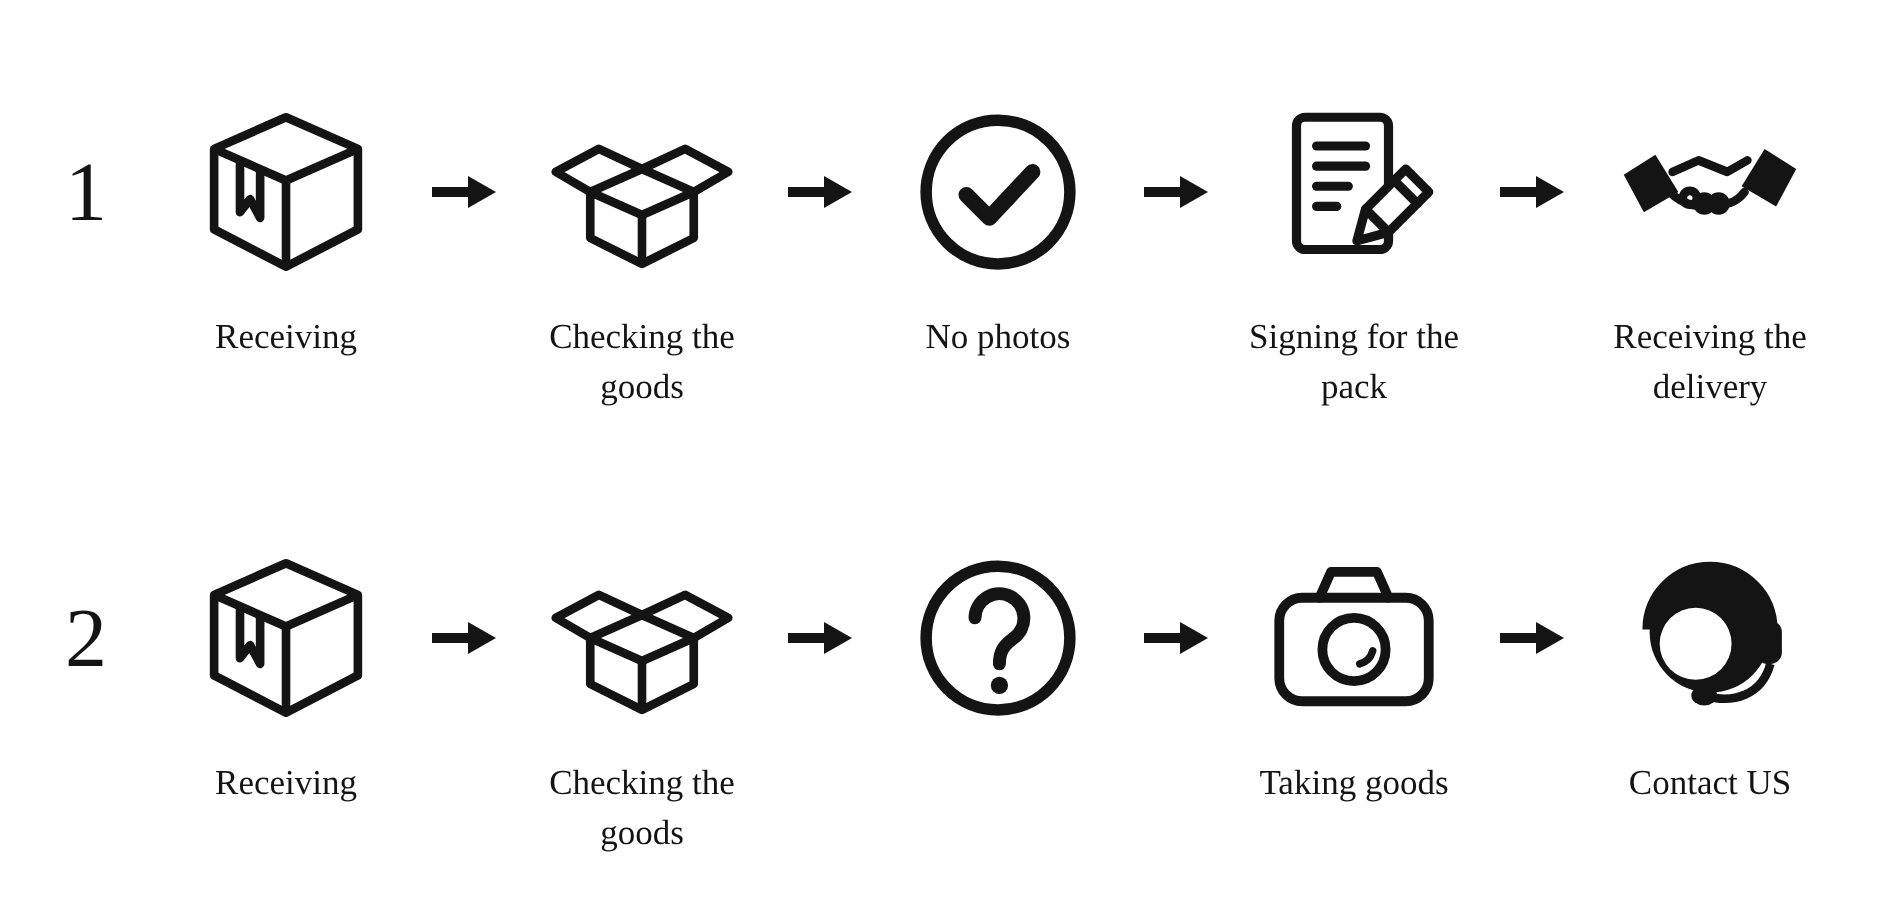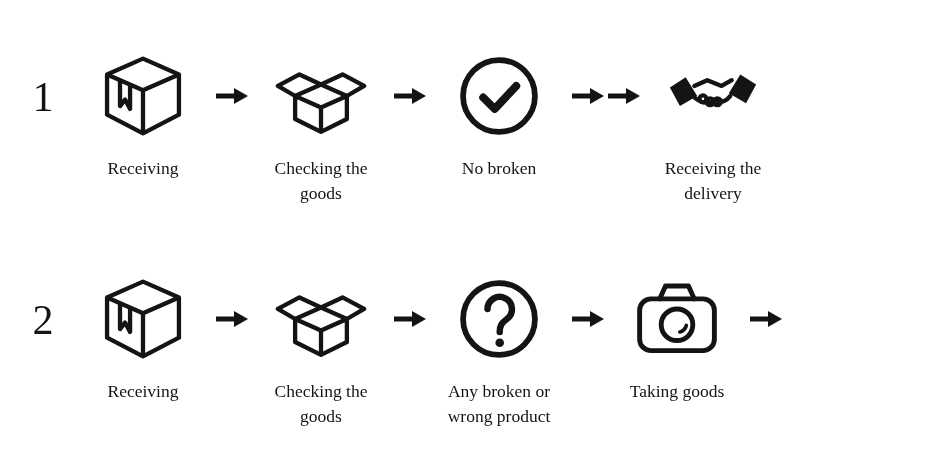--- a/index.html
+++ b/index.html
@@ -149,27 +149,33 @@
       </div>
 
       <svg class="arrow" viewBox="0 0 36 24">
           <use href="#sym-arrow" xlink:href="#sym-arrow"></use>
         </svg>
 
       <div class="step">
         <svg class="icon" viewBox="0 0 64 64">
             <use href="#sym-check" xlink:href="#sym-check"></use>
           </svg>
-        <div class="label">No broken</div>
-      </div>
-
-      <svg class="arrow" viewBox="0 0 36 24">
-          <use href="#sym-arrow" xlink:href="#sym-arrow"></use>
-        </svg>
-
+        <div class="label">No photos</div>
+      </div>
+
+      <svg class="arrow" viewBox="0 0 36 24">
+          <use href="#sym-arrow" xlink:href="#sym-arrow"></use>
+        </svg>
+
+      <div class="step">
+        <svg class="icon" viewBox="0 0 64 64">
+            <use href="#sym-sign" xlink:href="#sym-sign"></use>
+          </svg>
+        <div class="label">Signing for the pack</div>
+      </div>
 
       <svg class="arrow" viewBox="0 0 36 24">
           <use href="#sym-arrow" xlink:href="#sym-arrow"></use>
         </svg>
 
       <div class="step">
         <svg class="icon" viewBox="0 0 64 64">
             <use href="#sym-handshake" xlink:href="#sym-handshake"></use>
           </svg>
         <div class="label">Receiving the delivery</div>
@@ -201,35 +207,40 @@
       </div>
 
       <svg class="arrow" viewBox="0 0 36 24">
           <use href="#sym-arrow" xlink:href="#sym-arrow"></use>
         </svg>
 
       <div class="step">
         <svg class="icon" viewBox="0 0 64 64">
             <use href="#sym-question" xlink:href="#sym-question"></use>
           </svg>
-        <div class="label">Any broken or wrong product</div>
       </div>
 
       <svg class="arrow" viewBox="0 0 36 24">
           <use href="#sym-arrow" xlink:href="#sym-arrow"></use>
         </svg>
 
       <div class="step">
         <svg class="icon" viewBox="0 0 64 64">
             <use href="#sym-camera" xlink:href="#sym-camera"></use>
           </svg>
         <div class="label">Taking goods</div>
       </div>
 
       <svg class="arrow" viewBox="0 0 36 24">
           <use href="#sym-arrow" xlink:href="#sym-arrow"></use>
         </svg>
 
+      <div class="step">
+        <svg class="icon" viewBox="0 0 64 64">
+            <use href="#sym-support" xlink:href="#sym-support"></use>
+          </svg>
+        <div class="label">Contact US</div>
+      </div>
 
     </div>
   </section>
 
 </div>
 
 </body></html>

